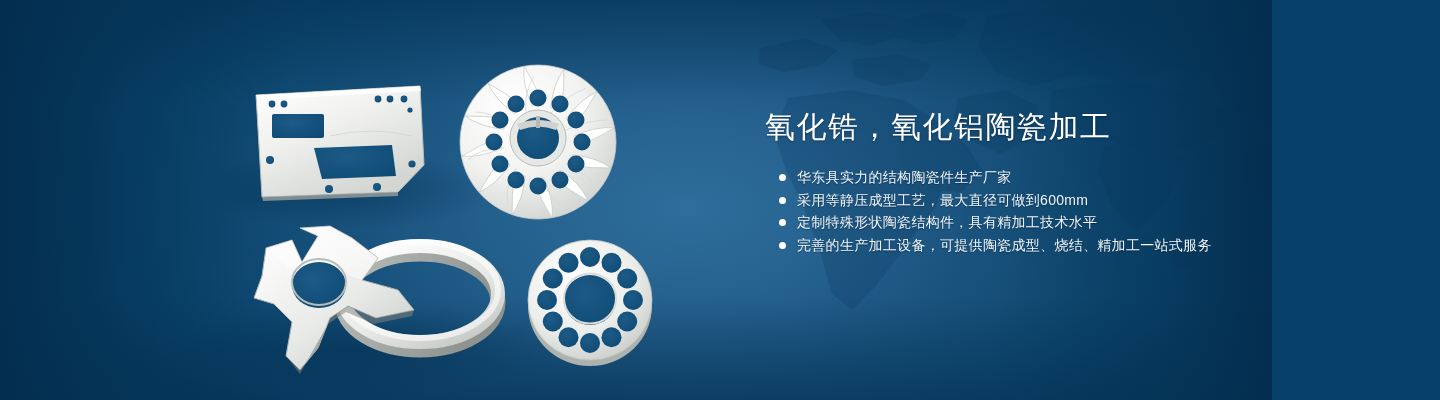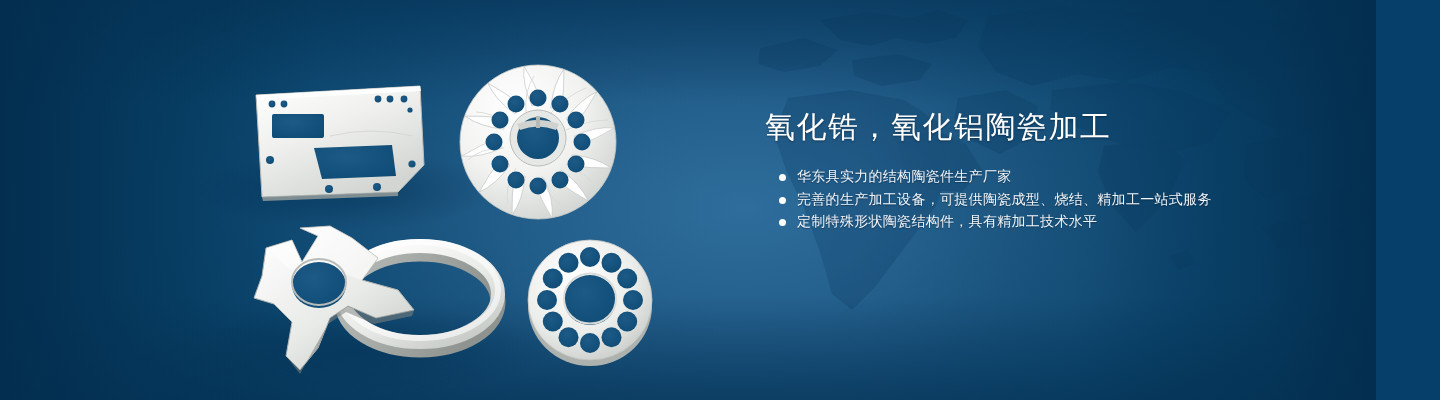--- a/index.html
+++ b/index.html
@@ -4,24 +4,24 @@
 <style>
   html, body {
     margin: 0;
     padding: 0;
     background: #073f6b;
   }
   * { box-sizing: border-box; }
 
   .banner {
     position: relative;
-    width: 1376px;
+    width: 1272px;
     height: 400px;
     overflow: hidden;
-    font-family: Liberation Serif, serif;
+    font-family: Liberation Sans, sans-serif;
     background: #0f172a;
   }
 
   
   .bg-base {
     position: absolute;
     inset: 0;
     background:
       radial-gradient(ellipse 760px 420px at 54% 52%,
          #2e6d9c 0%, #26628f 22%, #1a5580 44%, #0f4b75 64%, #084369 82%, #053d65 100%);
@@ -332,22 +332,26 @@
   <div class="copy">
     <h1 class="headline">氧化锆，氧化铝陶瓷加工</h1>
 
     <ul class="bullets">
       <li>
         <span class="dot"></span>
         <span>华东具实力的结构陶瓷件生产厂家</span>
       </li>
       <li>
         <span class="dot"></span>
-        <span>完善的生产加工设备，可提供陶瓷成型、烧结、精加工一站式服务</span>
+        <span>采用等静压成型工艺，最大直径可做到600mm</span>
       </li>
       <li>
         <span class="dot"></span>
         <span>定制特殊形状陶瓷结构件，具有精加工技术水平</span>
       </li>
+      <li>
+        <span class="dot"></span>
+        <span>完善的生产加工设备，可提供陶瓷成型、烧结、精加工一站式服务</span>
+      </li>
     </ul>
   </div>
 
 </div>
 
 </body></html>

